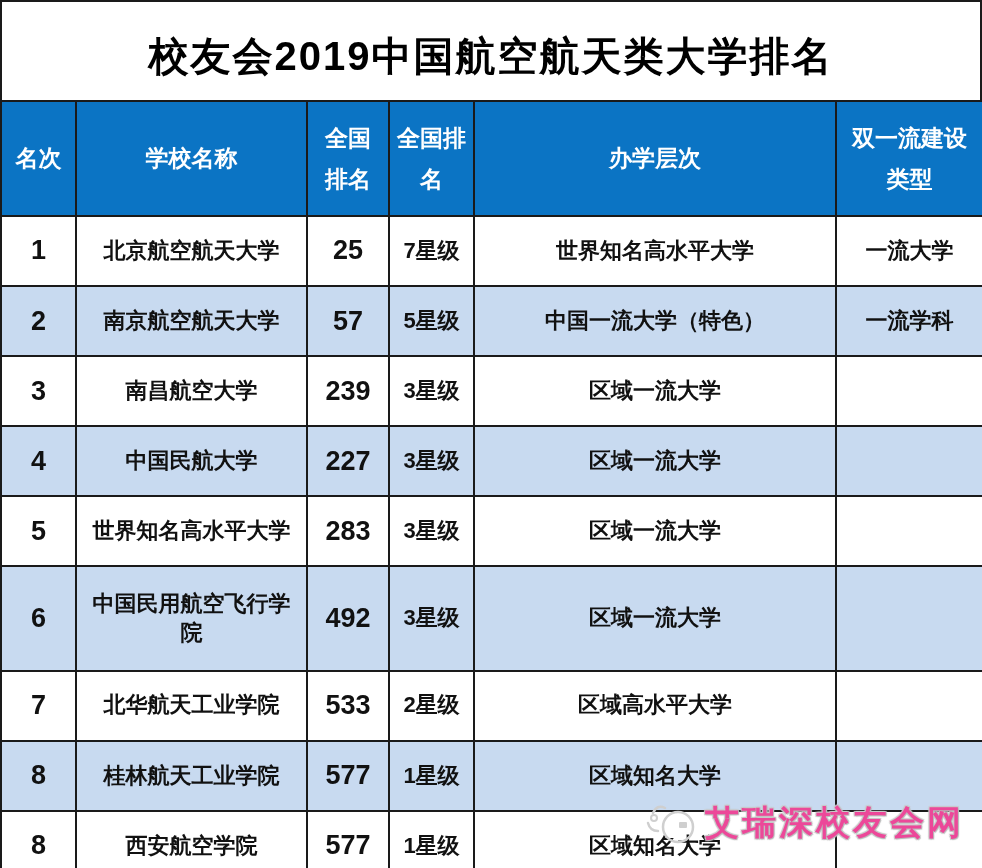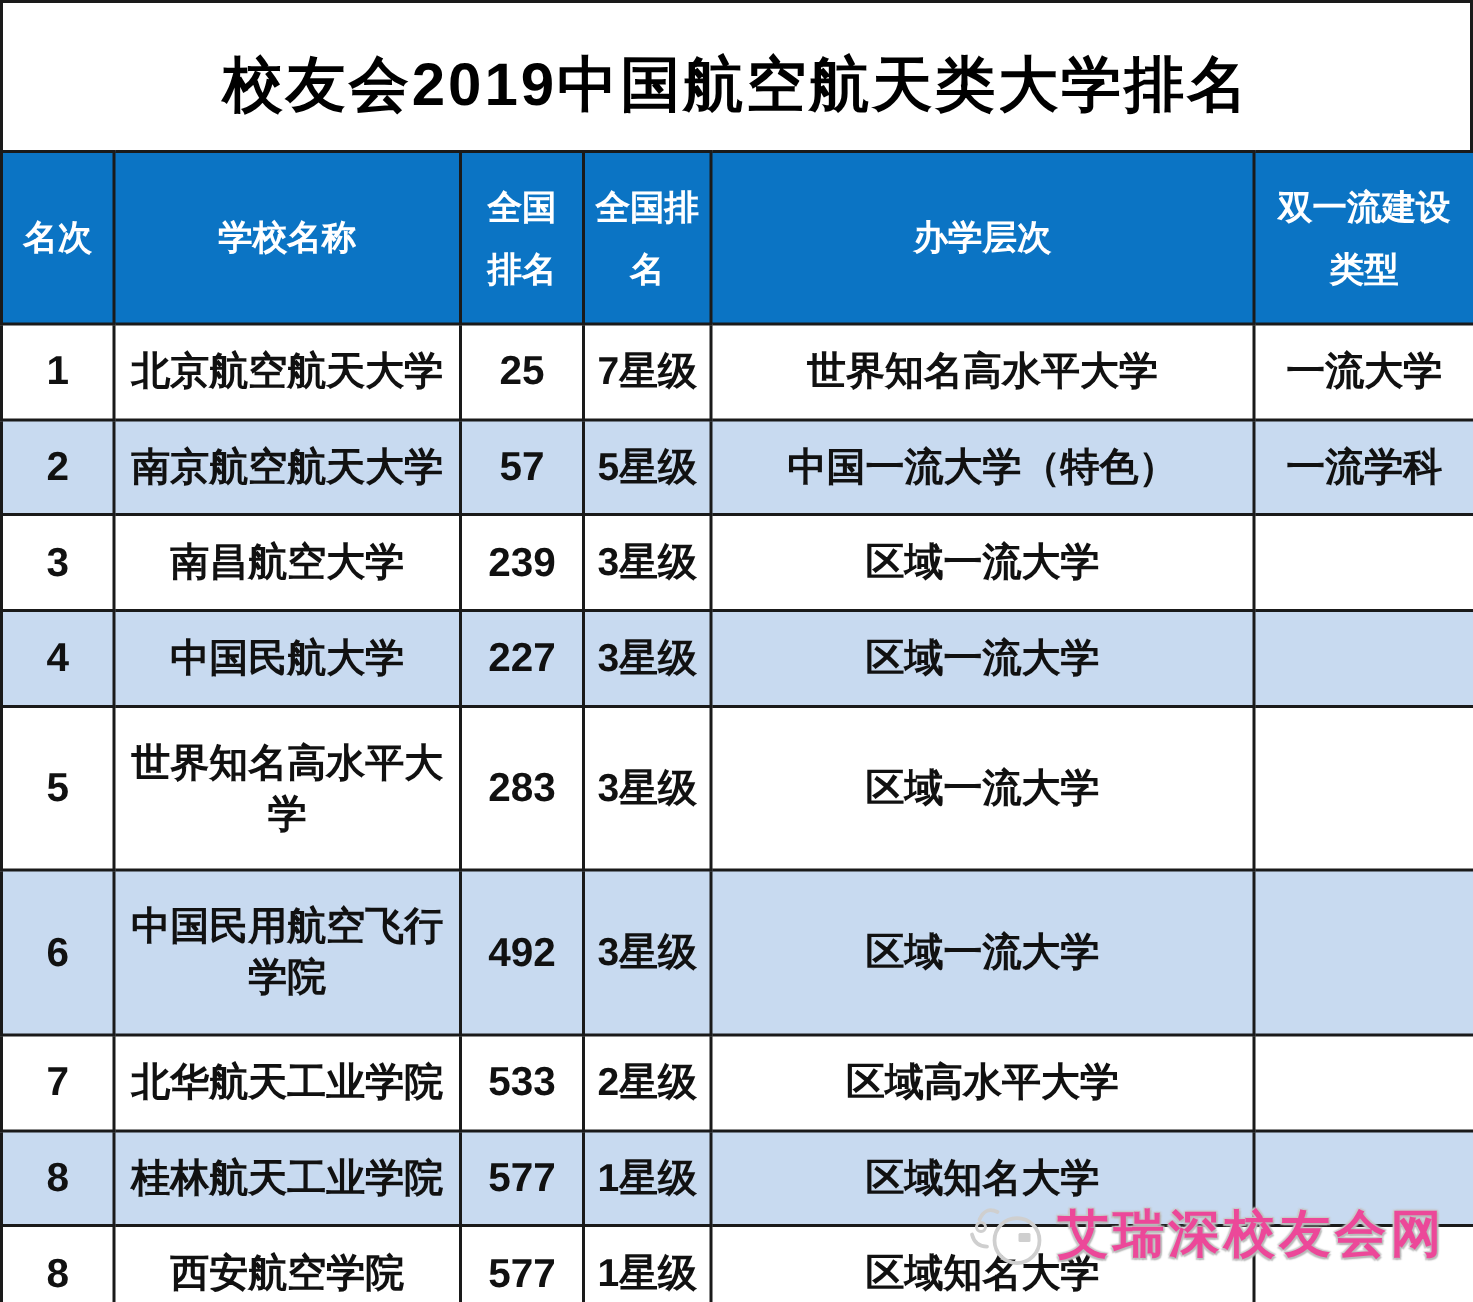--- a/index.html
+++ b/index.html
@@ -62,21 +62,21 @@
   thead th {
     color: var(--header-text);
     font-size: 23px;
     font-weight: 700;
     line-height: 1.75;
     padding: 2px 6px;
   }
   tbody tr { background: var(--row-bg); }
   tbody tr.alt { background: var(--row-alt-bg); }
   tbody td {
-    font-size: 26px;
+    font-size: 22px;
     font-weight: 600;
     color: #111;
     line-height: 1.3;
     padding: 4px 8px;
   }
   tbody td.cell-rank, tbody td.cell-national_rank { font-size: 27px; font-weight: 600; }
   .watermark {
     position: absolute;
     top: 800px;
     right: 18px;

